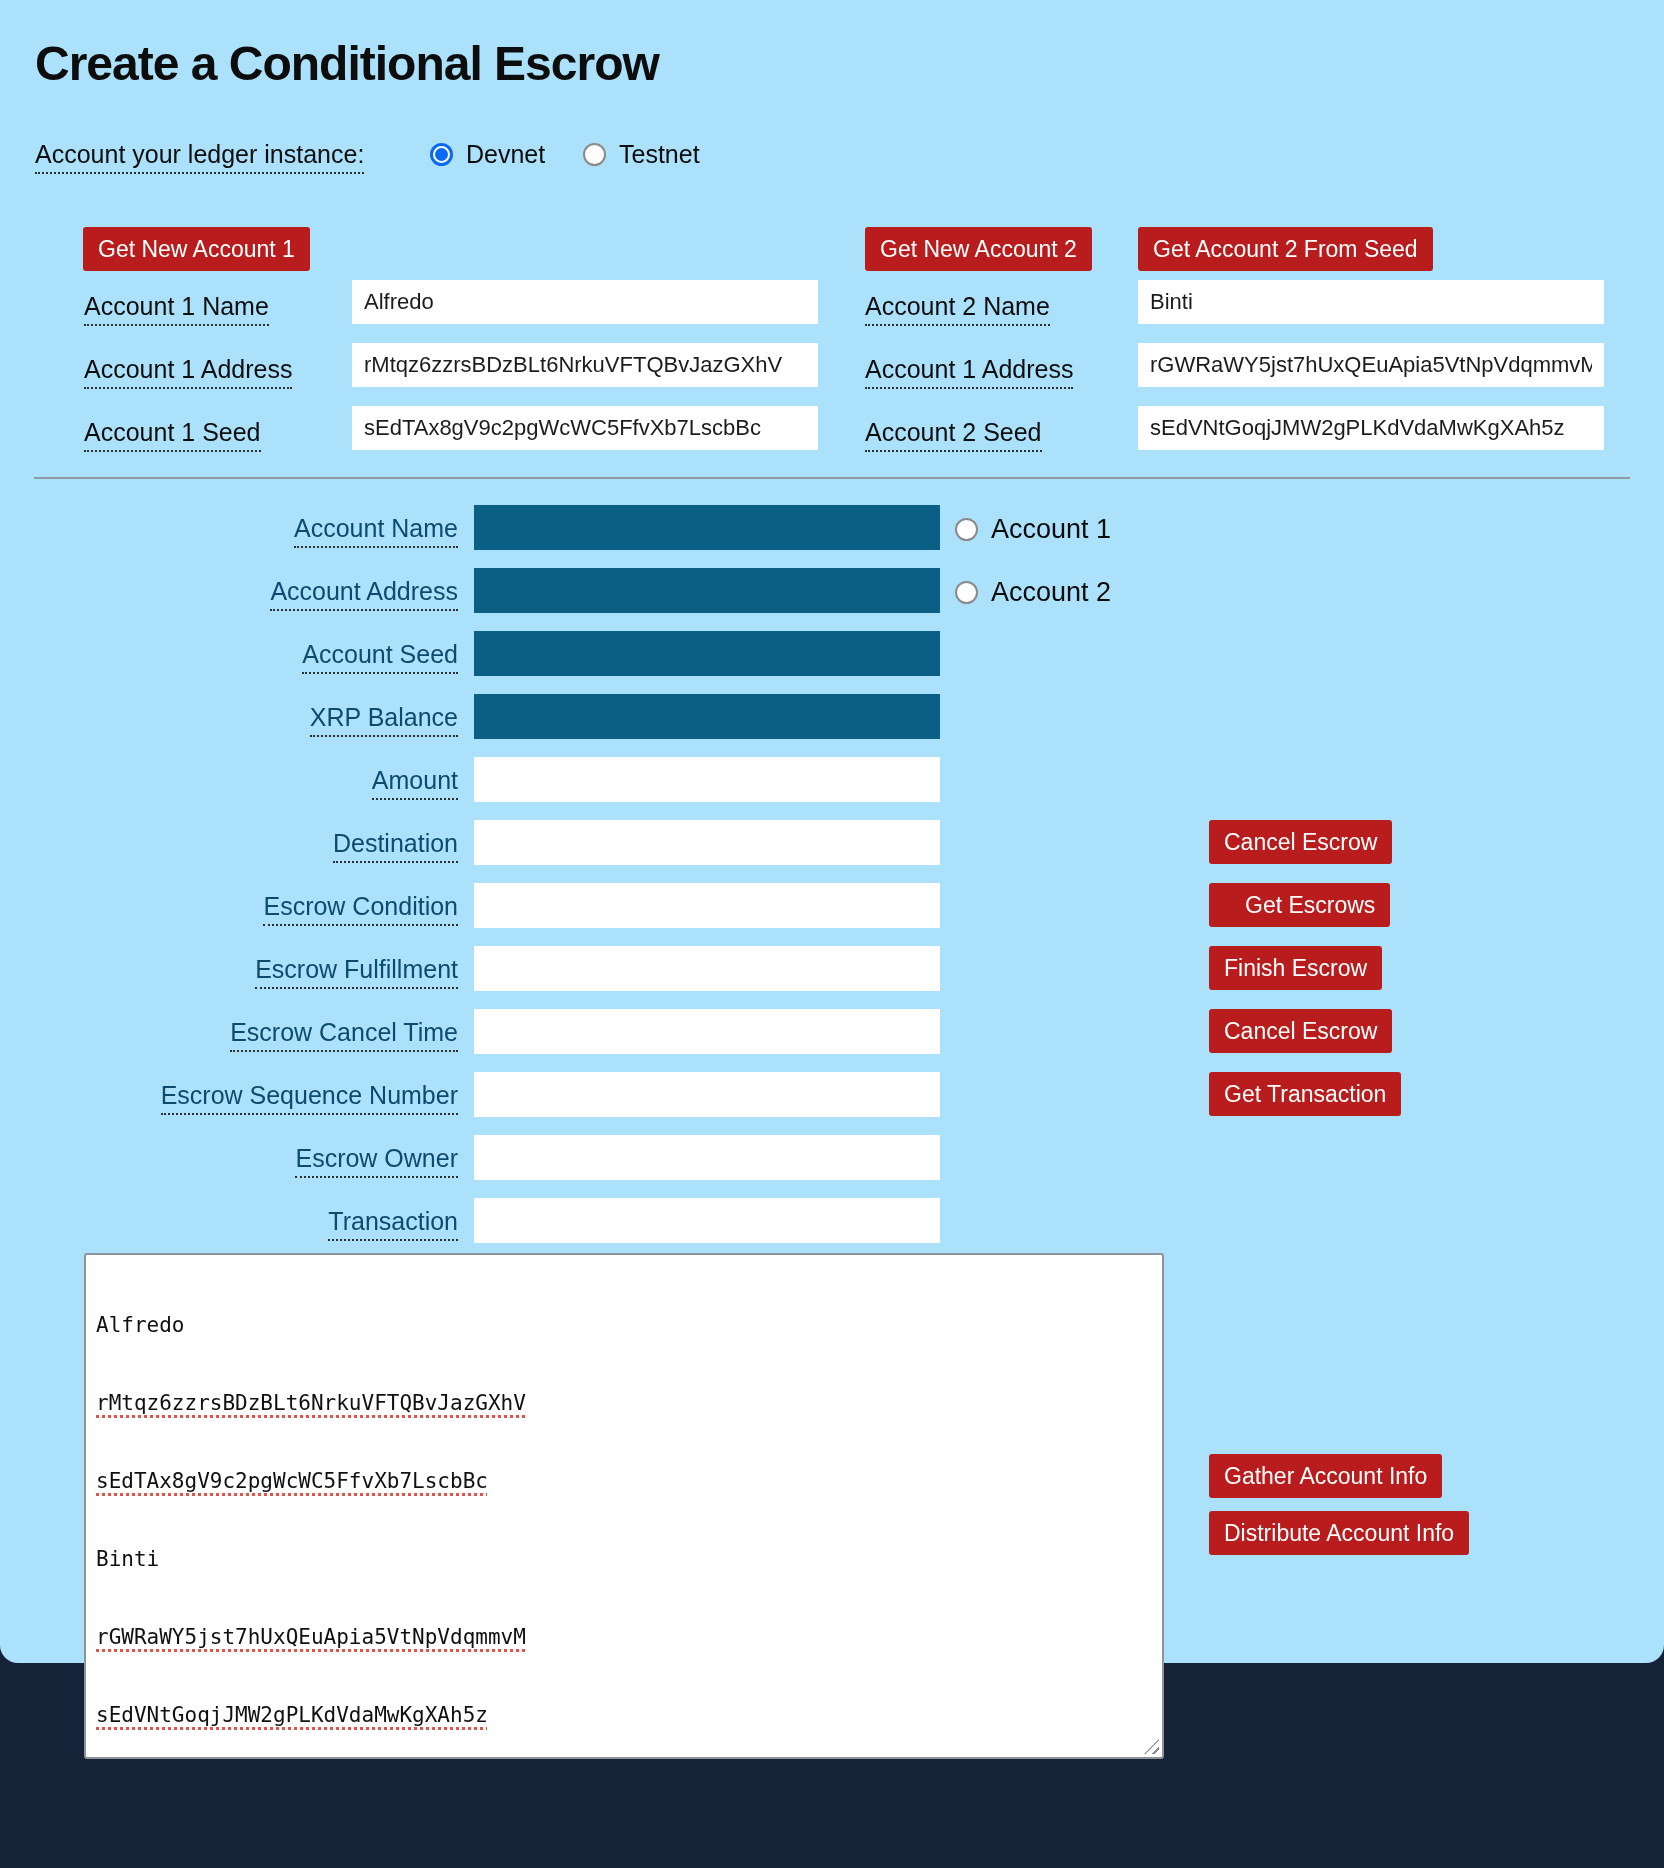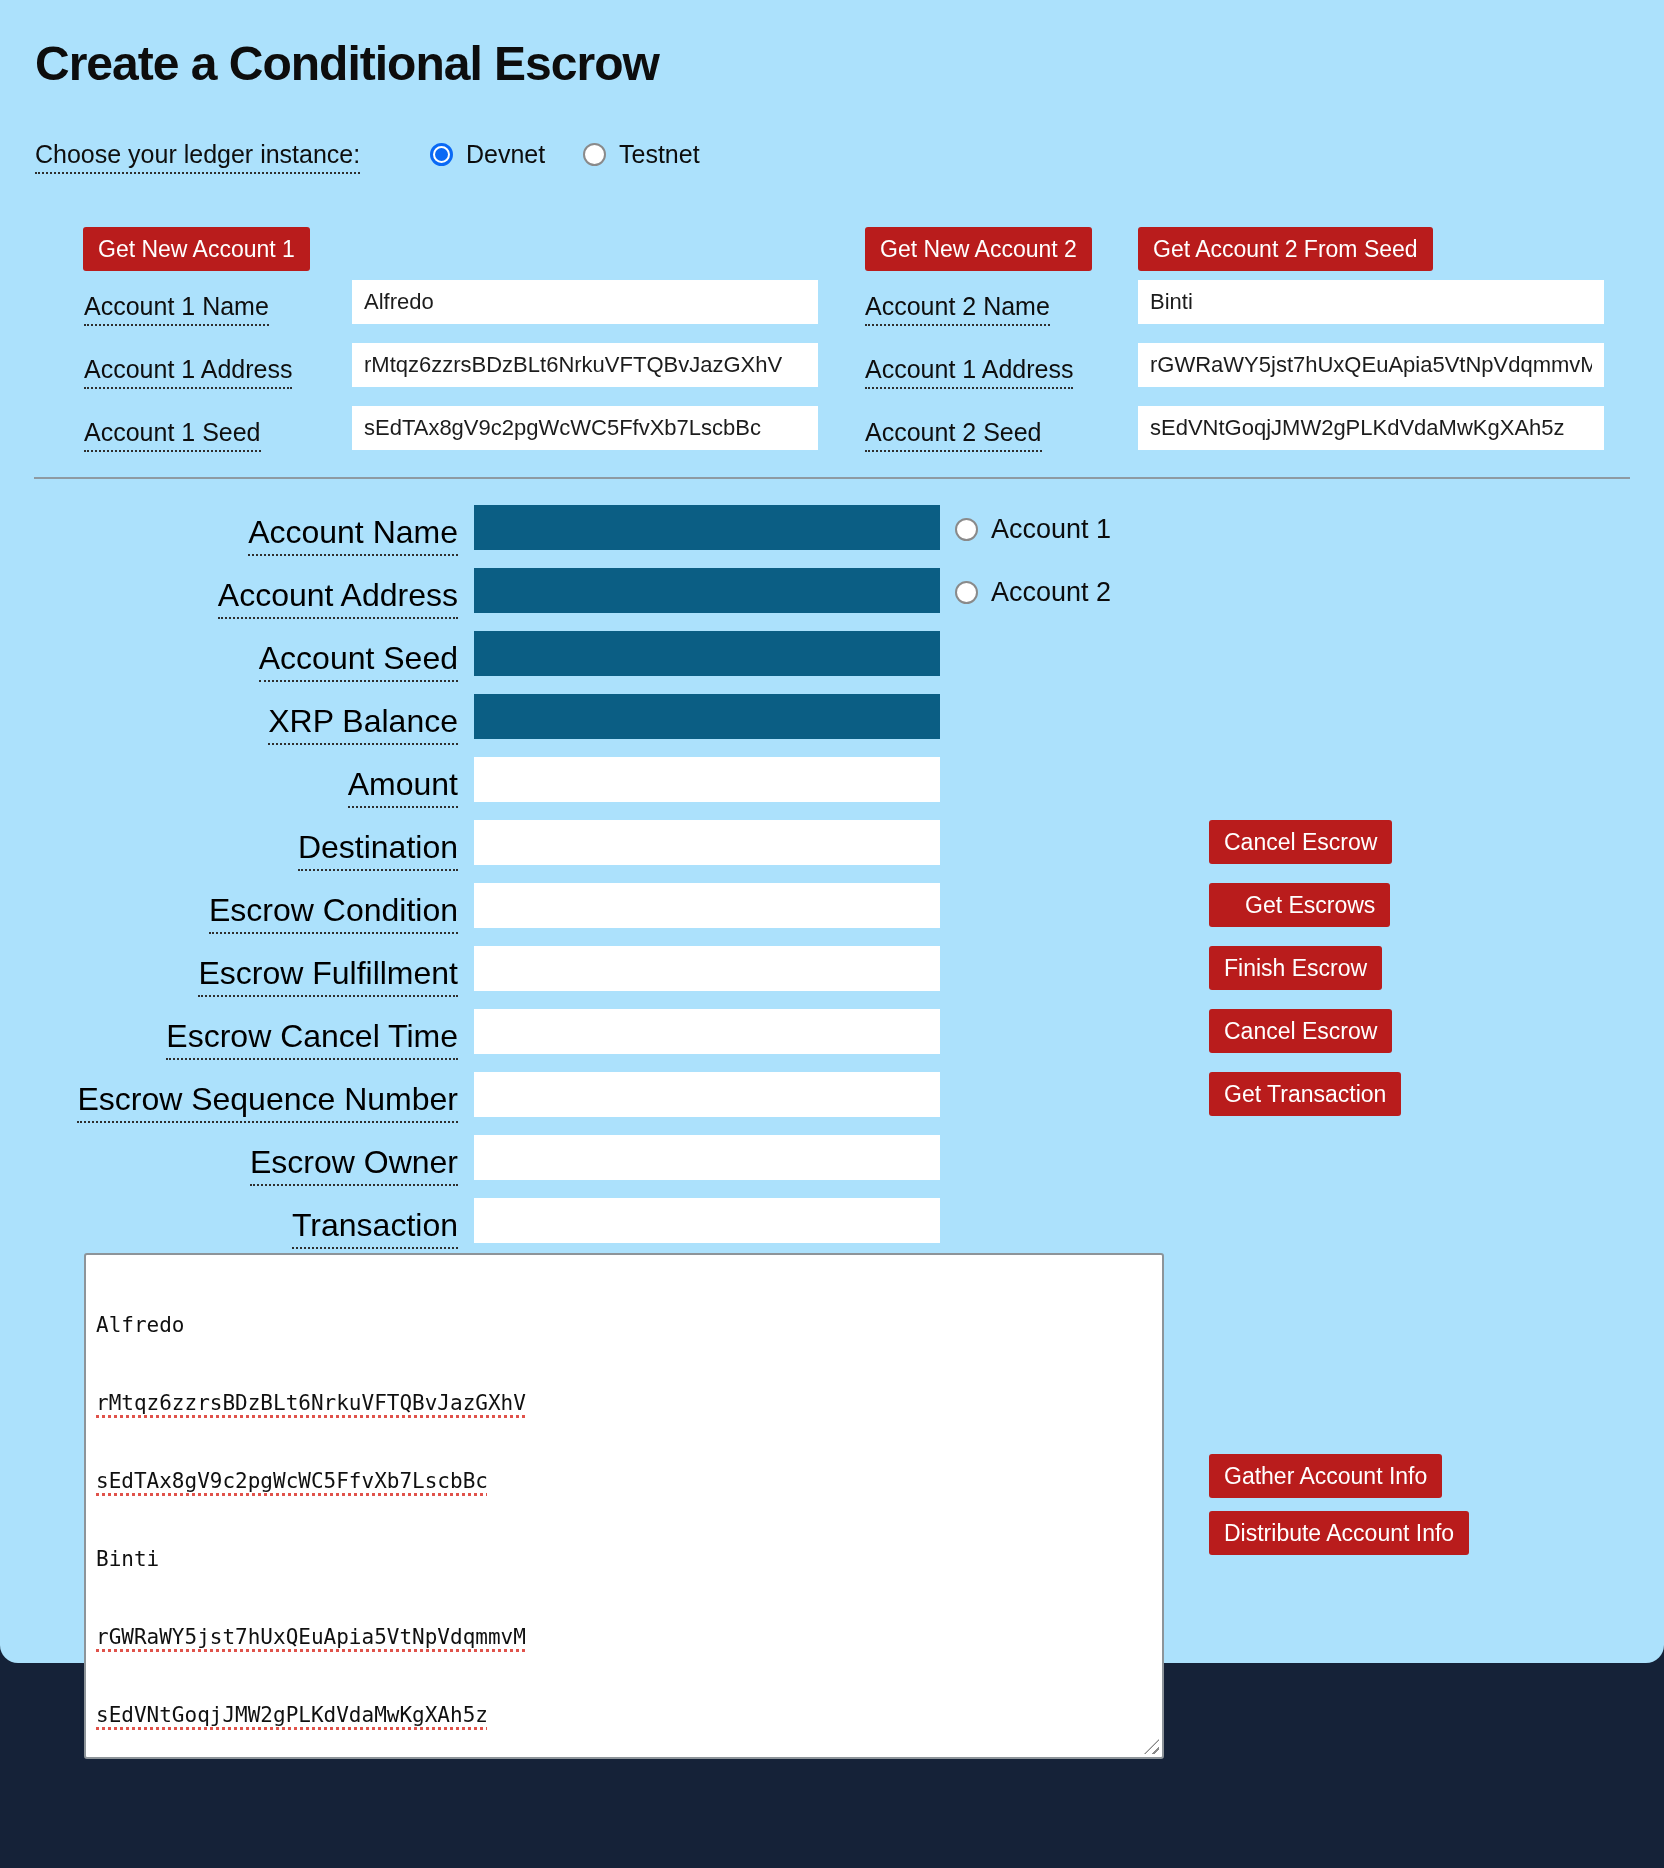--- a/index.html
+++ b/index.html
@@ -13,21 +13,21 @@
     position:absolute;left:0;top:0;width:1664px;height:1663px;
     background:#ace1fc;
     border-radius:0 0 18px 18px;
   }
   .title{
     position:absolute;left:35px;top:36px;
     font-size:48px;font-weight:bold;letter-spacing:-1px;color:#0d0d0d;
   }
   .u > span{border-bottom:2px dotted #2e2e2e;padding-bottom:4px;}
   .lbl{position:absolute;font-size:25px;color:#0e0e0e;white-space:nowrap;}
-  .mlabel{position:absolute;left:60px;width:398px;text-align:right;font-size:32px;color:#000000;white-space:nowrap;}
+  .mlabel{position:absolute;left:60px;width:398px;text-align:right;font-size:25px;color:#0c4a6e;white-space:nowrap;}
   .btn{
     position:absolute;height:44px;line-height:44px;
     background:#b91c1c;color:#ffffff;border:none;border-radius:3px;
     font-size:23px;font-weight:500;padding:0 15px;cursor:pointer;
     font-family:"Liberation Sans",sans-serif;white-space:nowrap;
   }
   .field{
     position:absolute;height:44px;width:466px;
     background:#ffffff;border:none;border-radius:0;
     font-size:22px;color:#1c1c1c;padding:0 12px;box-sizing:border-box;
@@ -59,21 +59,21 @@
     clip-path:polygon(100% 0,100% 100%,0 100%);
   }
 </style>
 </head>
 <body>
 
 <div class="panel">
 
   <div class="title">Create a Conditional Escrow</div>
 
-  <div class="lbl u" style="left:35px;top:140px;"><span>Choose your ledger instance:</span></div>
+  <div class="lbl u" style="left:35px;top:140px;"><span>Account your ledger instance:</span></div>
   <div class="radio-row" style="left:430px;top:140px;">
     <span class="radio checked"></span>
     <span>Devnet</span>
   </div>
   <div class="radio-row" style="left:583px;top:140px;">
     <span class="radio"></span>
     <span>Testnet</span>
   </div>
 
   <button class="btn" style="left:83px;top:227px;">Get New Account 1</button>

